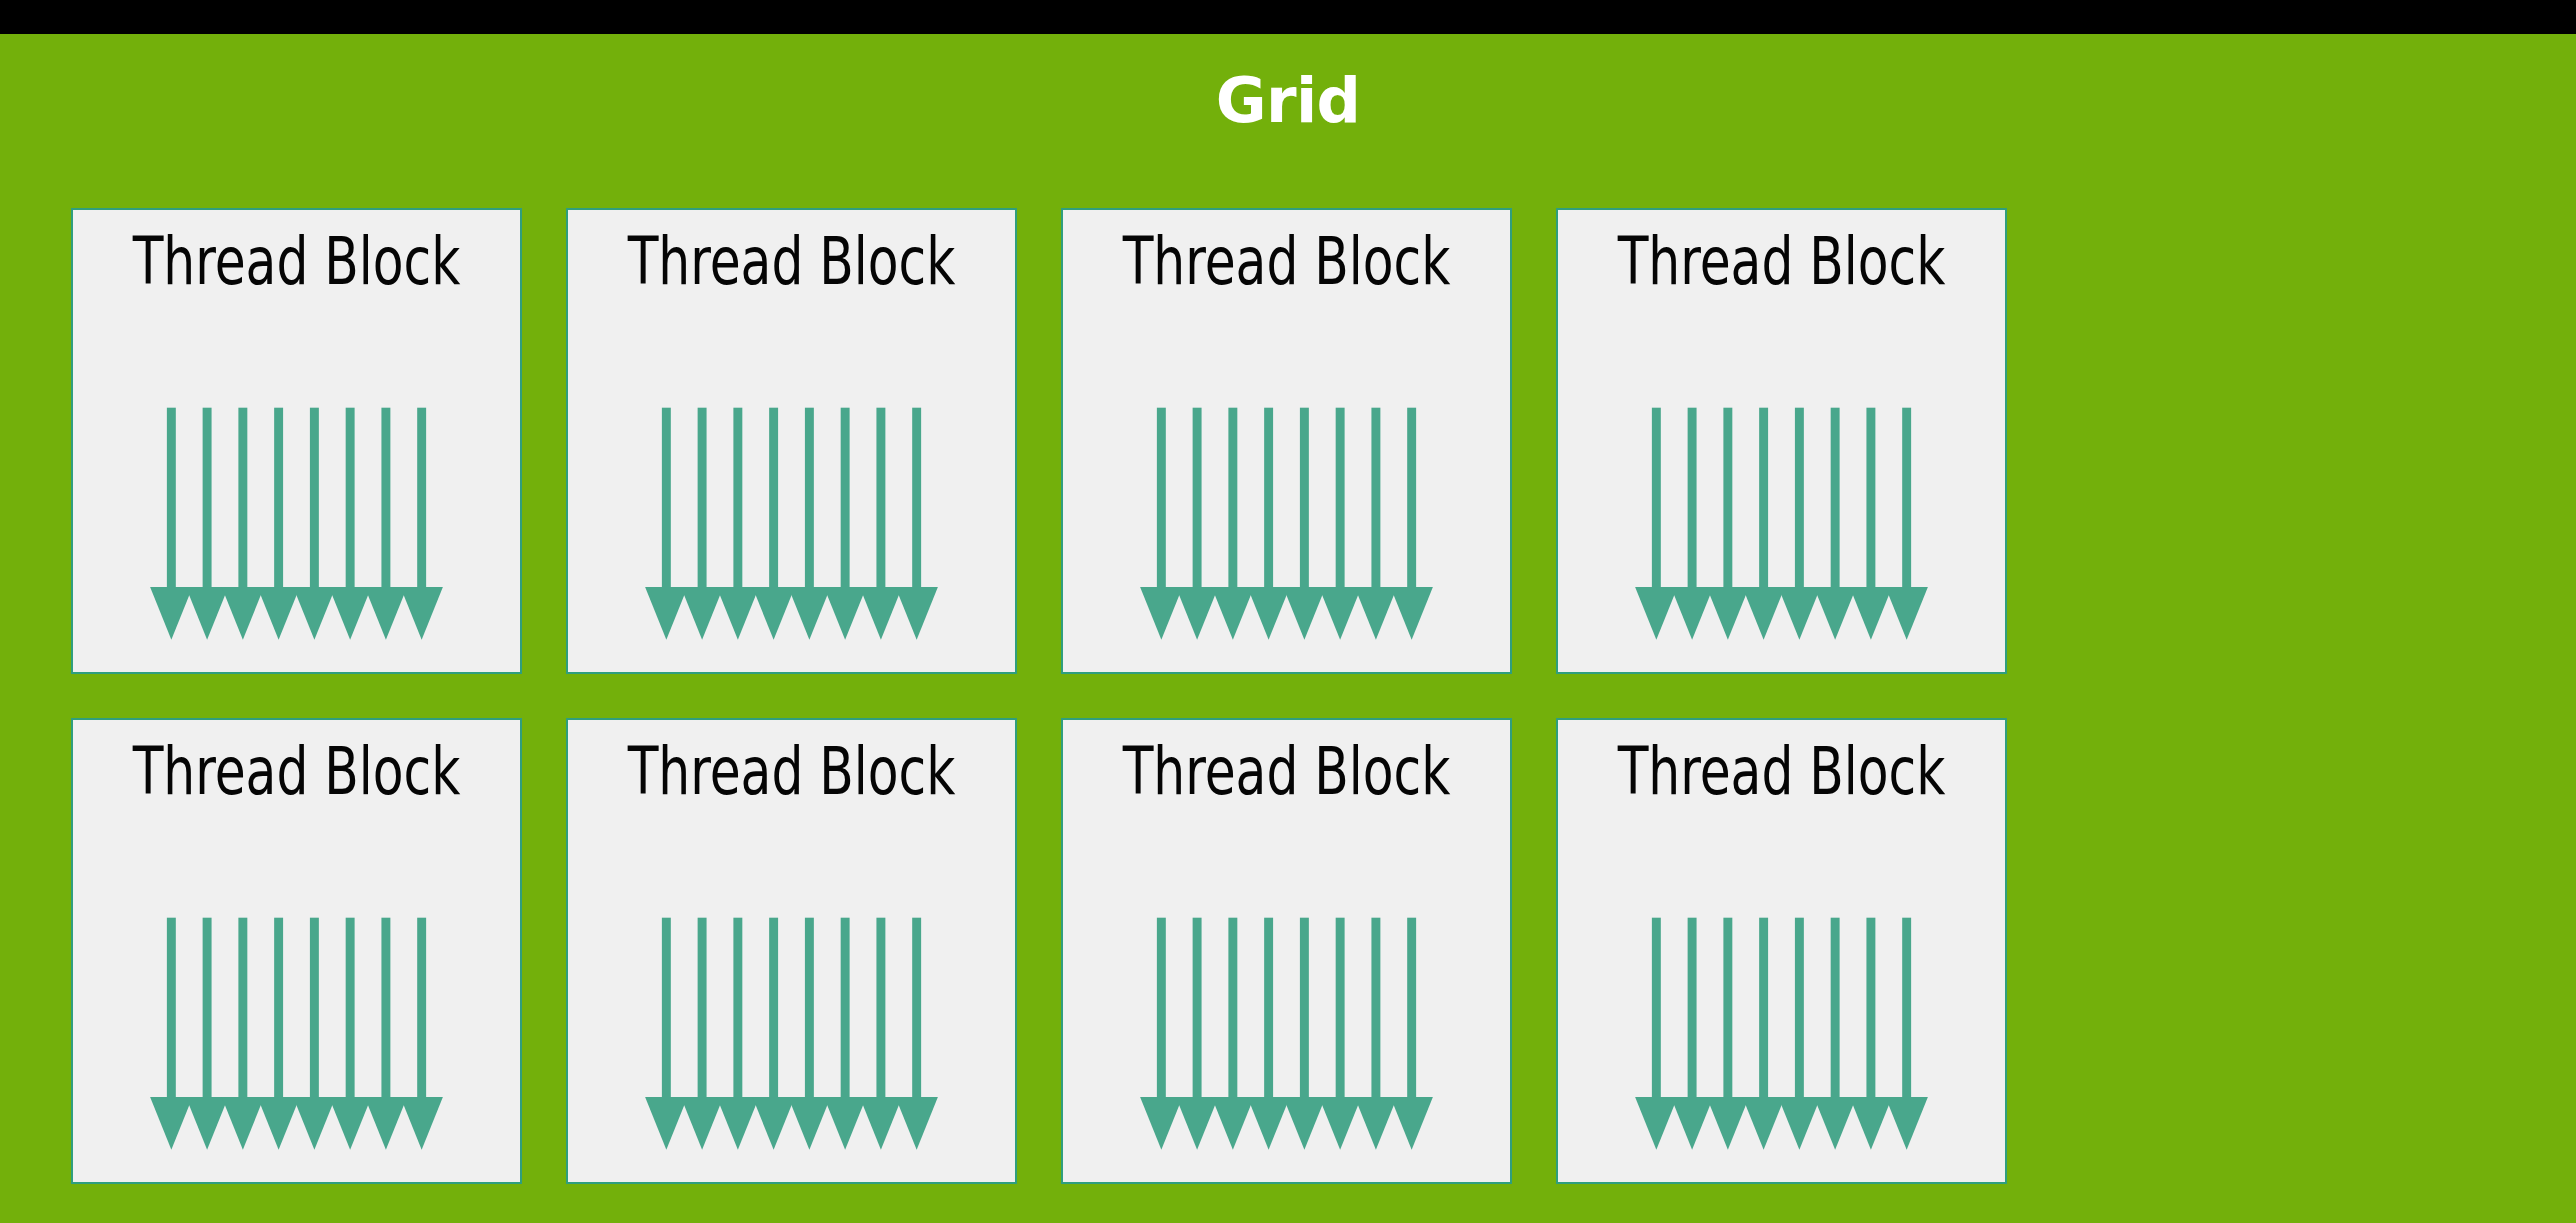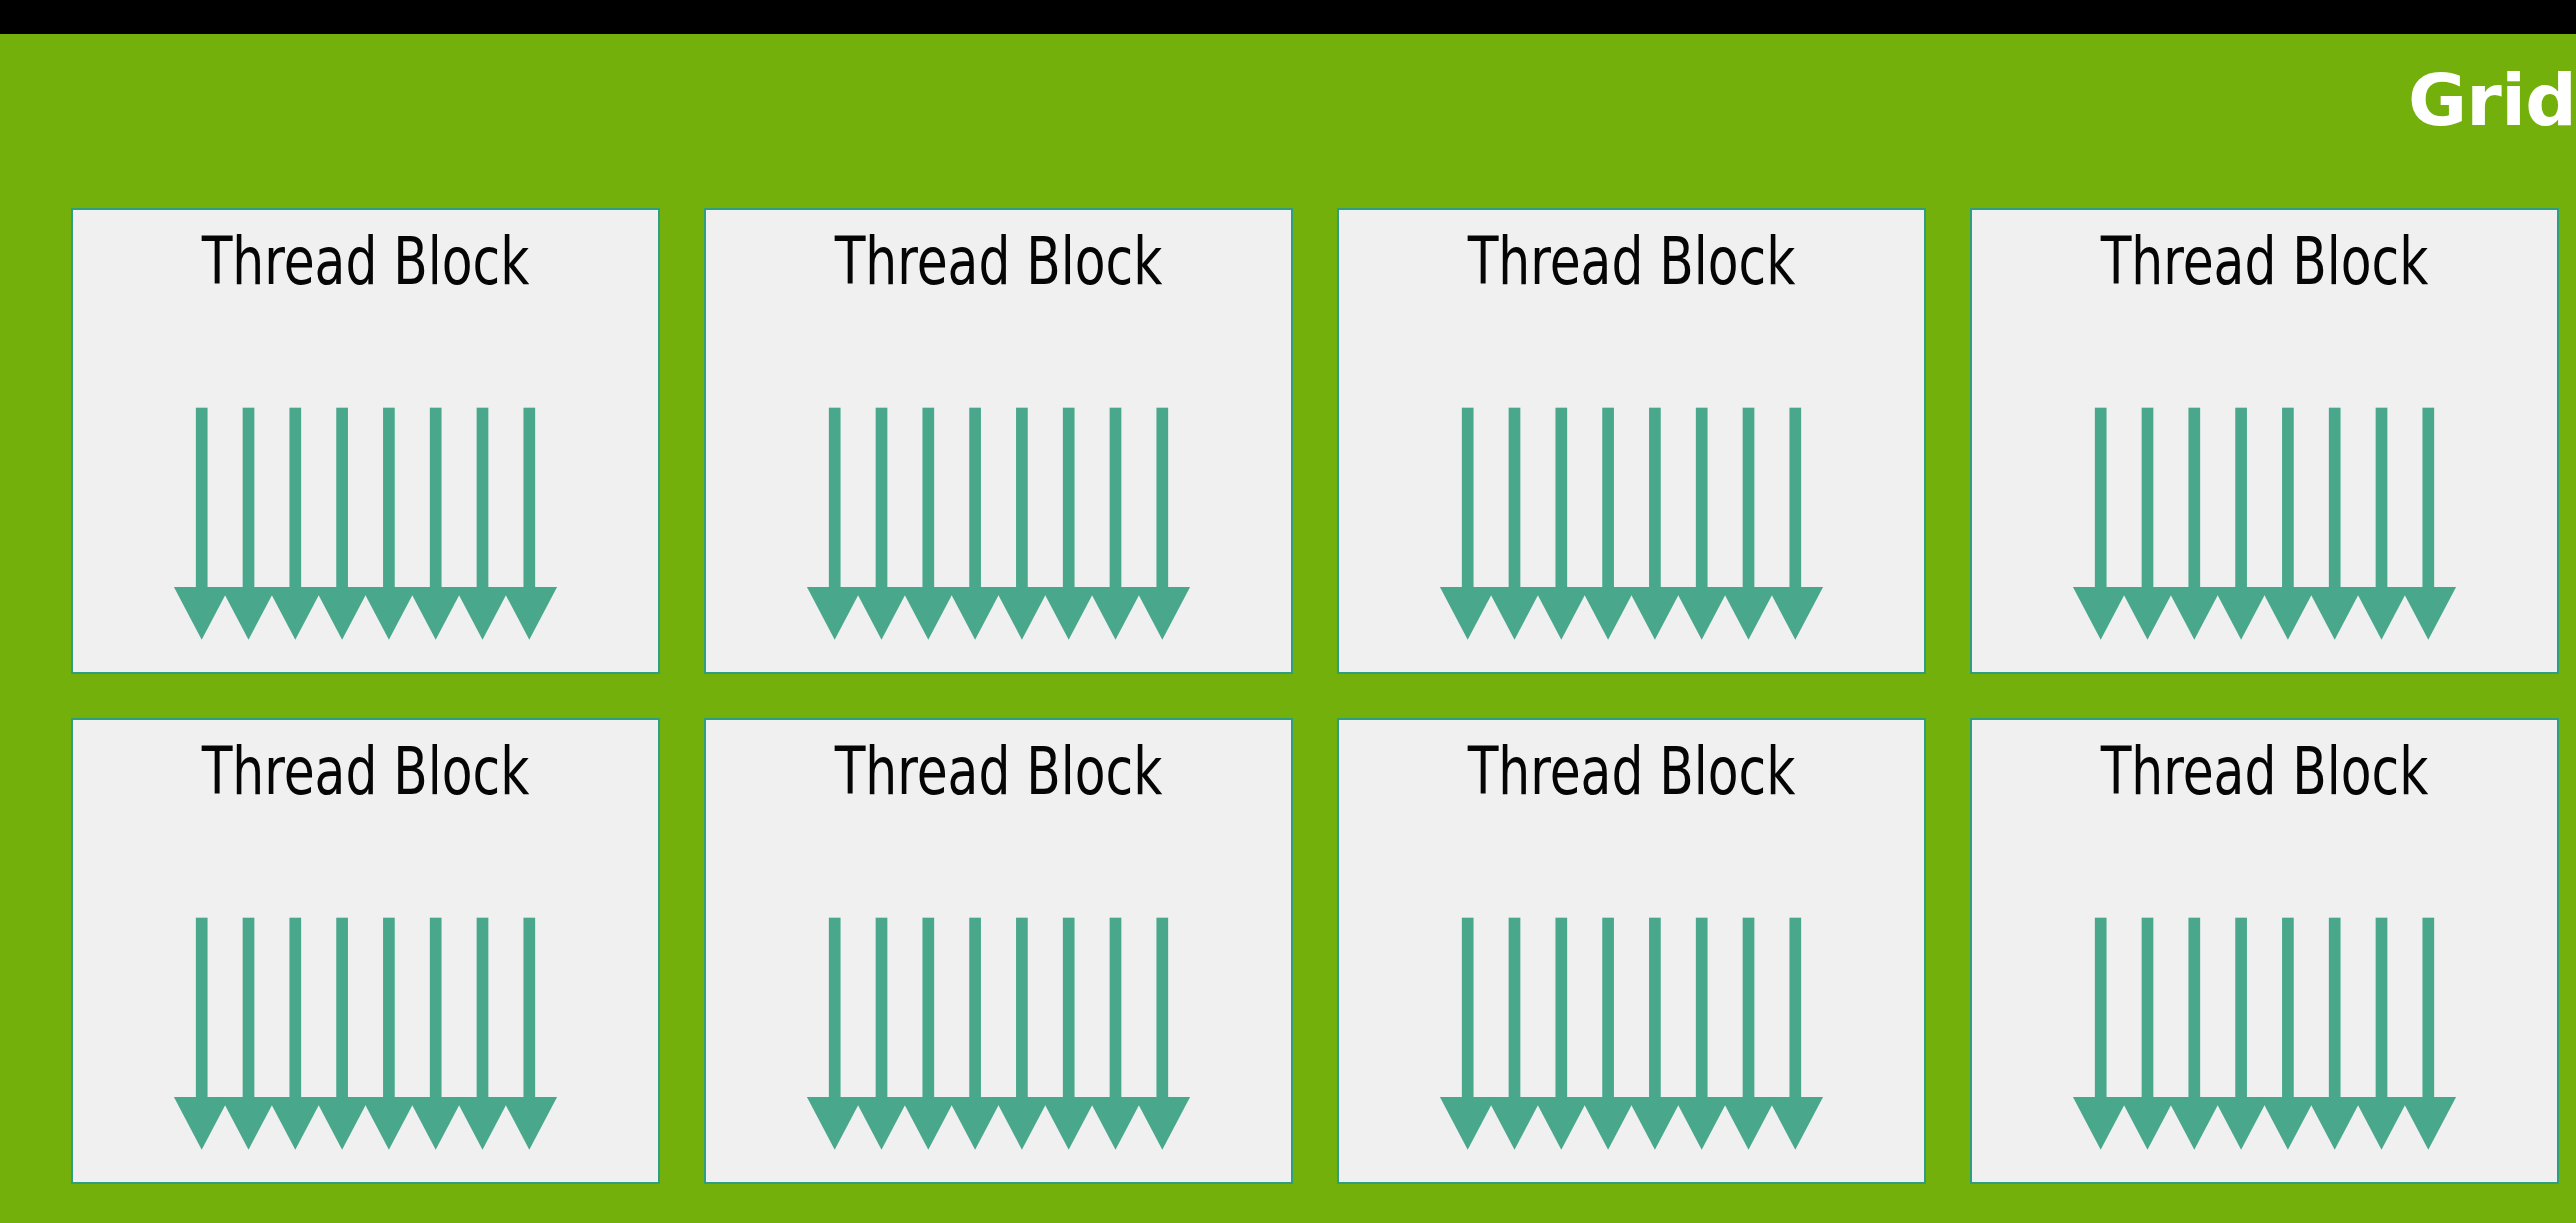--- a/index.html
+++ b/index.html
@@ -40,35 +40,35 @@
     width: 2576px;
     height: 1190px;
     background: #73B00B;
   }
 
   .title {
     position: absolute;
     left: 0;
     top: 13px;
     width: 2576px;
-    text-align: right;
+    text-align: center;
     color: #FFFFFF;
     font-family: "DejaVu Sans", sans-serif;
     font-weight: bold;
-    font-size: 72px;
+    font-size: 62px;
     line-height: 107px;
     letter-spacing: -0.7px;
   }
 
   
   .grid {
     position: absolute;
     left: 71px;
     top: 174px;
-    width: 2488px;
+    width: 1936px;
     height: 976px;
     display: grid;
     grid-template-columns: repeat(4, 1fr);
     grid-template-rows: repeat(2, 1fr);
     column-gap: 51px;
     row-gap: 44px;
     gap: 44px;
   }
 
   .block {

